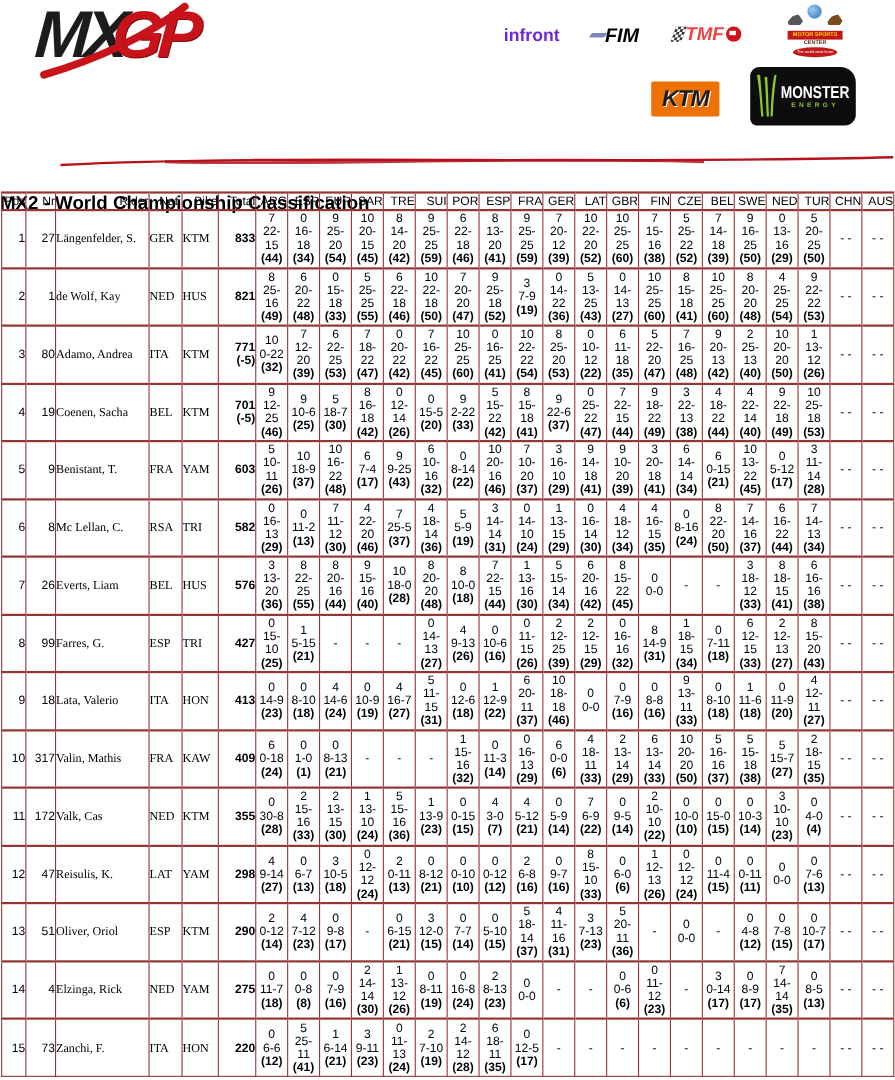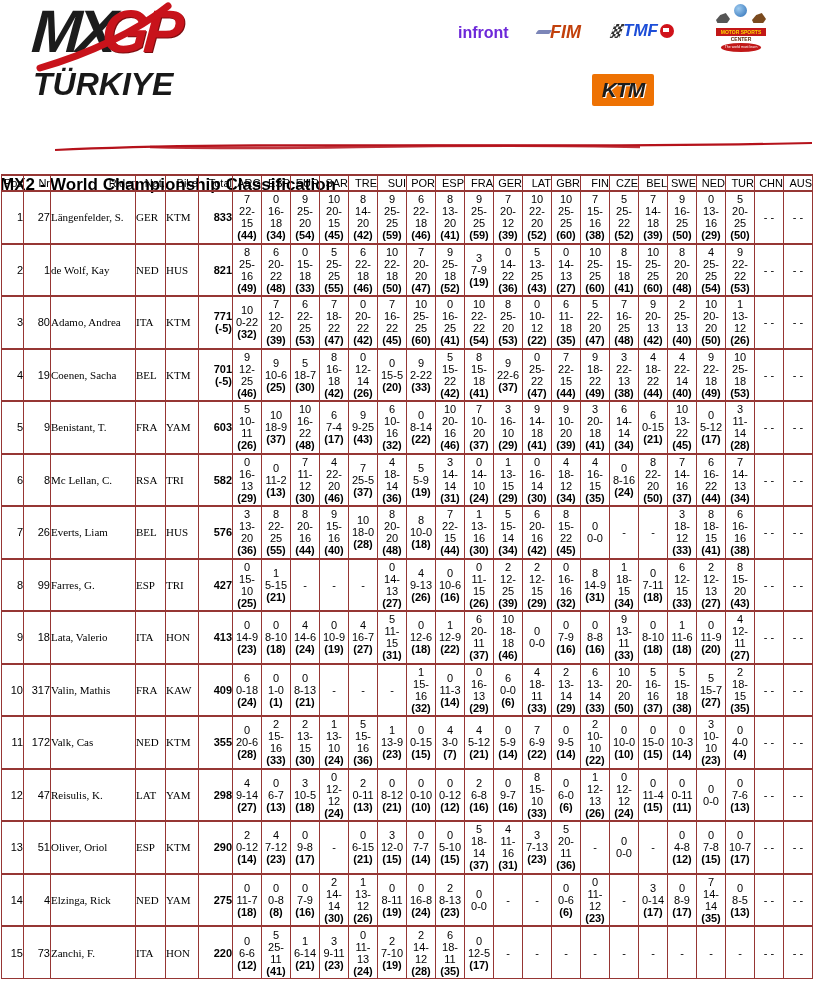--- a/index.html
+++ b/index.html
@@ -14,28 +14,28 @@
   .logo-swoosh{position:absolute;left:18px;top:2px;pointer-events:none;}
   .country-name{position:absolute;left:33px;top:66px;font-style:italic;font-weight:bold;
                 font-size:32px;letter-spacing:0px;color:#181818;}
   .venue-line{position:absolute;left:34px;top:100px;font-weight:bold;font-size:12.5px;
               letter-spacing:1.6px;color:#222;}
 
   
   .sp{position:absolute;}
   .sp-infront{left:458px;top:24px;color:#6d28d9;font-weight:bold;font-size:16px;
               font-family:"Liberation Sans",sans-serif;letter-spacing:0px;}
-  .sp-fim{left:534px;top:22px;color:#c2410c;font-weight:bold;font-style:italic;
+  .sp-fim{left:534px;top:22px;color:#000000;font-weight:bold;font-style:italic;
           font-size:18px;}
   .fim-slash{display:inline-block;width:14px;height:4px;background:#7c86b8;
              transform:skewX(-35deg) translateY(-4px);margin-right:2px;border-radius:1px;}
   .sp-tmf{left:612px;top:21px;display:flex;align-items:center;}
   .tmf-checker{width:10px;height:14px;margin-right:1px;
       background:repeating-conic-gradient(#333 0 25%,#fff 0 50%) 0 0/5px 5px;transform:skewX(-20deg);}
-  .tmf-text{color:#1d4ed8;font-weight:bold;font-style:italic;font-size:17px;
+  .tmf-text{color:#ef4444;font-weight:bold;font-style:italic;font-size:17px;
             text-shadow:0 0 1px #fff;}
   .tmf-flag{width:14px;height:14px;background:#d0121a;border-radius:50%;margin-left:2px;position:relative;}
   .tmf-flag:after{content:"";position:absolute;left:3px;top:4px;width:6px;height:4px;background:#fff;}
   .sp-amsc{left:716px;top:4px;width:50px;height:54px;text-align:center;}
   .amsc-art{height:24px;position:relative;}
   .amsc-globe{position:absolute;left:18px;top:0;width:13px;height:13px;border-radius:50%;
               background:radial-gradient(circle at 35% 35%,#9ecbf0,#2a6db5);}
   .amsc-bike-l,.amsc-bike-r{position:absolute;top:9px;width:14px;height:10px;background:#555;
               clip-path:polygon(0 70%,30% 20%,70% 0,100% 60%,80% 100%,10% 100%);}
   .amsc-bike-l{left:0;} .amsc-bike-r{right:0;background:#7a4a1e;}
@@ -82,21 +82,20 @@
 <body>
 
 <div id="page">
 
   <div class="mxgp-logo">
     <span class="mx">MX</span><span class="gp">GP</span>
   </div>
   <svg class="logo-swoosh" width="260" height="80" viewBox="0 0 260 80">
     <path d="M150,4 C118,30 70,52 22,66" stroke="#c8131b" stroke-width="7" fill="none" stroke-linecap="round"></path>
   </svg>
-  <div class="country-name">TÜRKIYE</div>
 
   <div class="sp sp-infront">infront</div>
   <div class="sp sp-fim"><span class="fim-slash"></span><span>FIM</span></div>
   <div class="sp sp-tmf">
     <span class="tmf-checker"></span>
     <span class="tmf-text">TMF</span>
     <span class="tmf-flag"></span>
   </div>
   <div class="sp sp-amsc">
     <div class="amsc-art">
@@ -104,20 +103,31 @@
         <span class="amsc-globe"></span>
         <span class="amsc-bike-r"></span>
     </div>
     <div class="amsc-band">MOTOR SPORTS</div>
     <div class="amsc-center">CENTER</div>
     <div class="amsc-oval">The world must learn</div>
   </div>
   <div class="sp sp-ktm">
       <span>KTM</span>
     </div>
+  <div class="sp sp-monster">
+    <svg class="monster-claw" viewBox="0 0 22 40">
+      <path d="M3,0 C5,10 6,22 7,38 L9,38 C8,24 7,12 6,0 Z" fill="#8bc829"></path>
+      <path d="M10,2 C11,12 11.5,24 12,38 L14,38 C13.6,24 13,12 12.5,2 Z" fill="#8bc829"></path>
+      <path d="M19,0 C17,10 16,22 15.5,38 L17.5,38 C18,24 19,12 21,0 Z" fill="#8bc829"></path>
+    </svg>
+    <div class="monster-words">
+      <span class="monster-name">MONSTER</span>
+      <span class="monster-energy">ENERGY</span>
+    </div>
+  </div>
 
   <svg class="swoosh-rule" width="814" height="16" viewBox="0 0 814 16">
     <path d="M55,12 C250,2 520,12 812,5" stroke="#b5121b" stroke-width="2.2" fill="none"></path>
     <path d="M150,9 C300,13 430,4 640,9" stroke="#b5121b" stroke-width="2.6" fill="none" opacity="0.85"></path>
   </svg>
 
   <div class="page-title">MX2 - World Championship Classification</div>
 
   <table class="classif" id="classification-table">
     <thead>
@@ -1437,21 +1447,21 @@
             <div>NED</div>
           </td>
           <td class="c4">
             <div>KTM</div>
           </td>
           <td class="c5">
             <div>355</div>
           </td>
           <td class="c6 gp">
             <div>0</div>
-            <div>20-6</div>
+            <div>30-8</div>
             <div class="pts">(28)</div>
           </td>
           <td class="c7 gp">
             <div>2</div>
             <div>15-</div>
             <div>16</div>
             <div class="pts">(33)</div>
           </td>
           <td class="c8 gp">
             <div>2</div>

